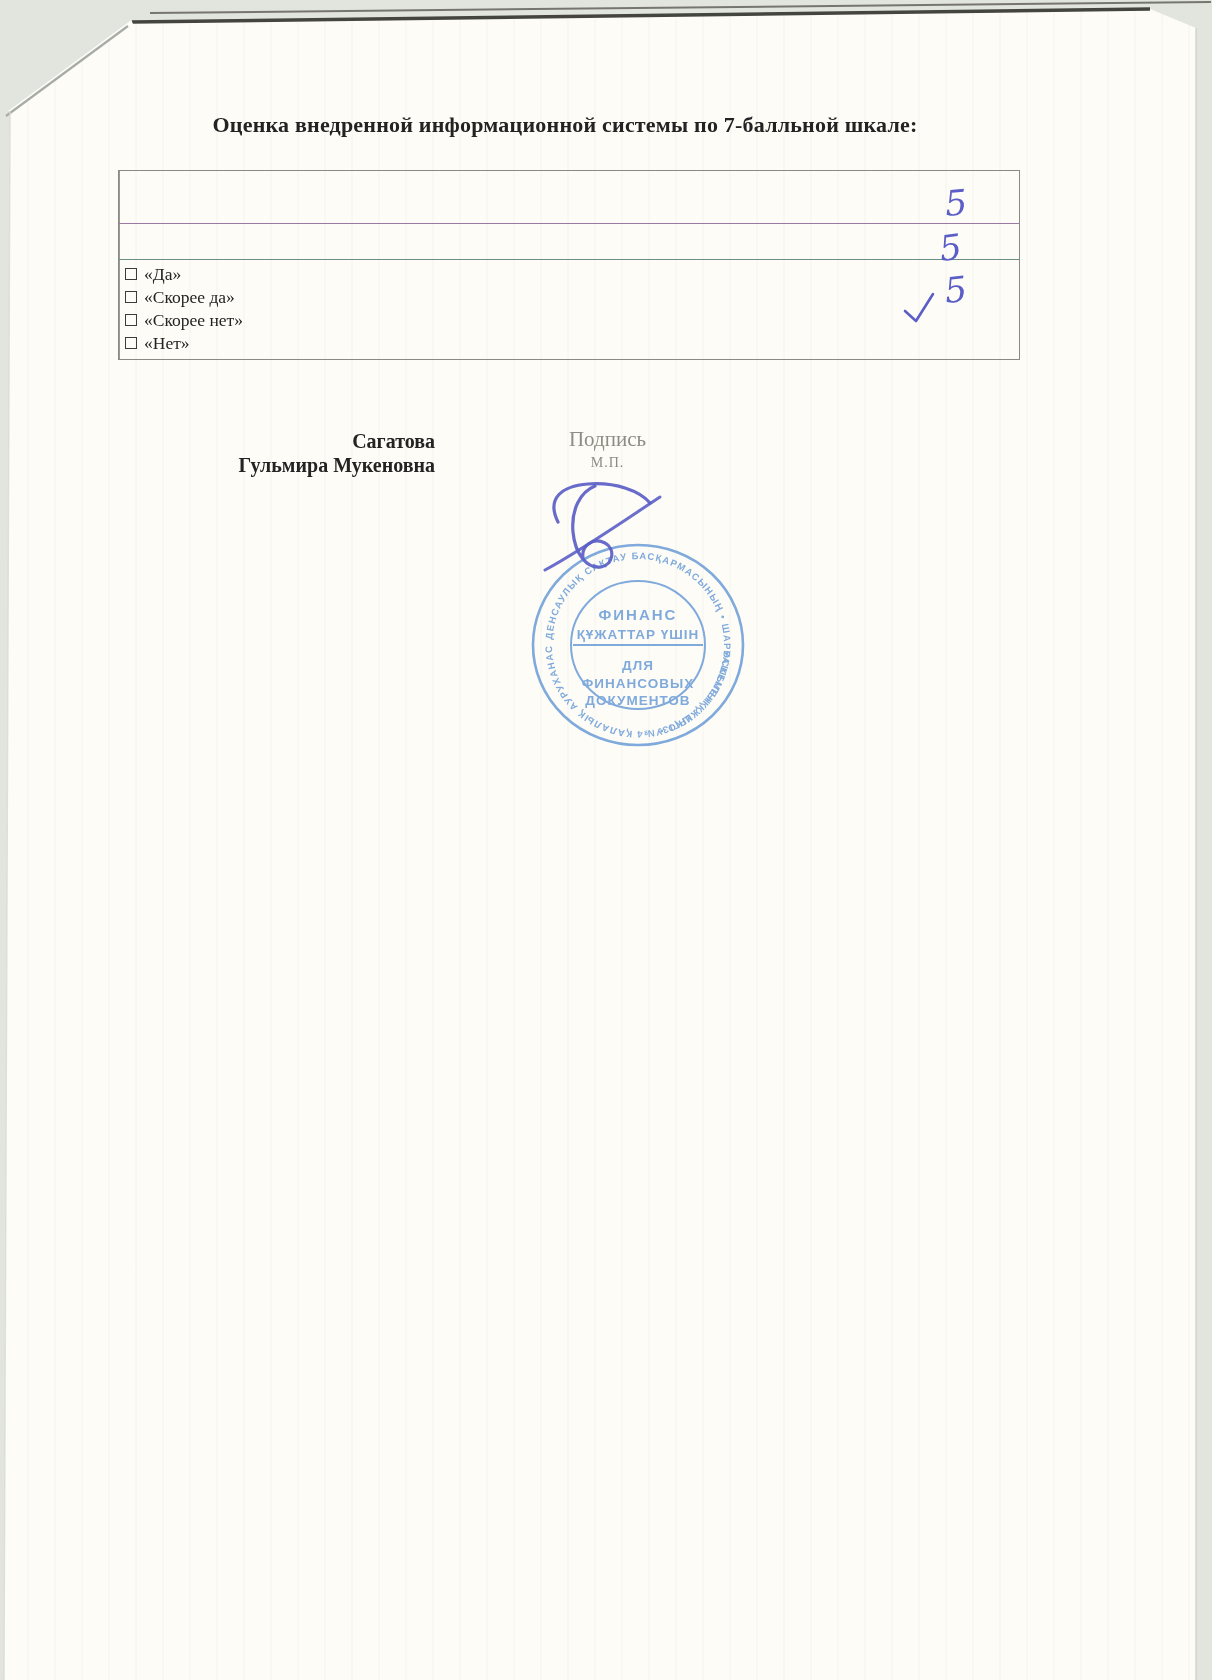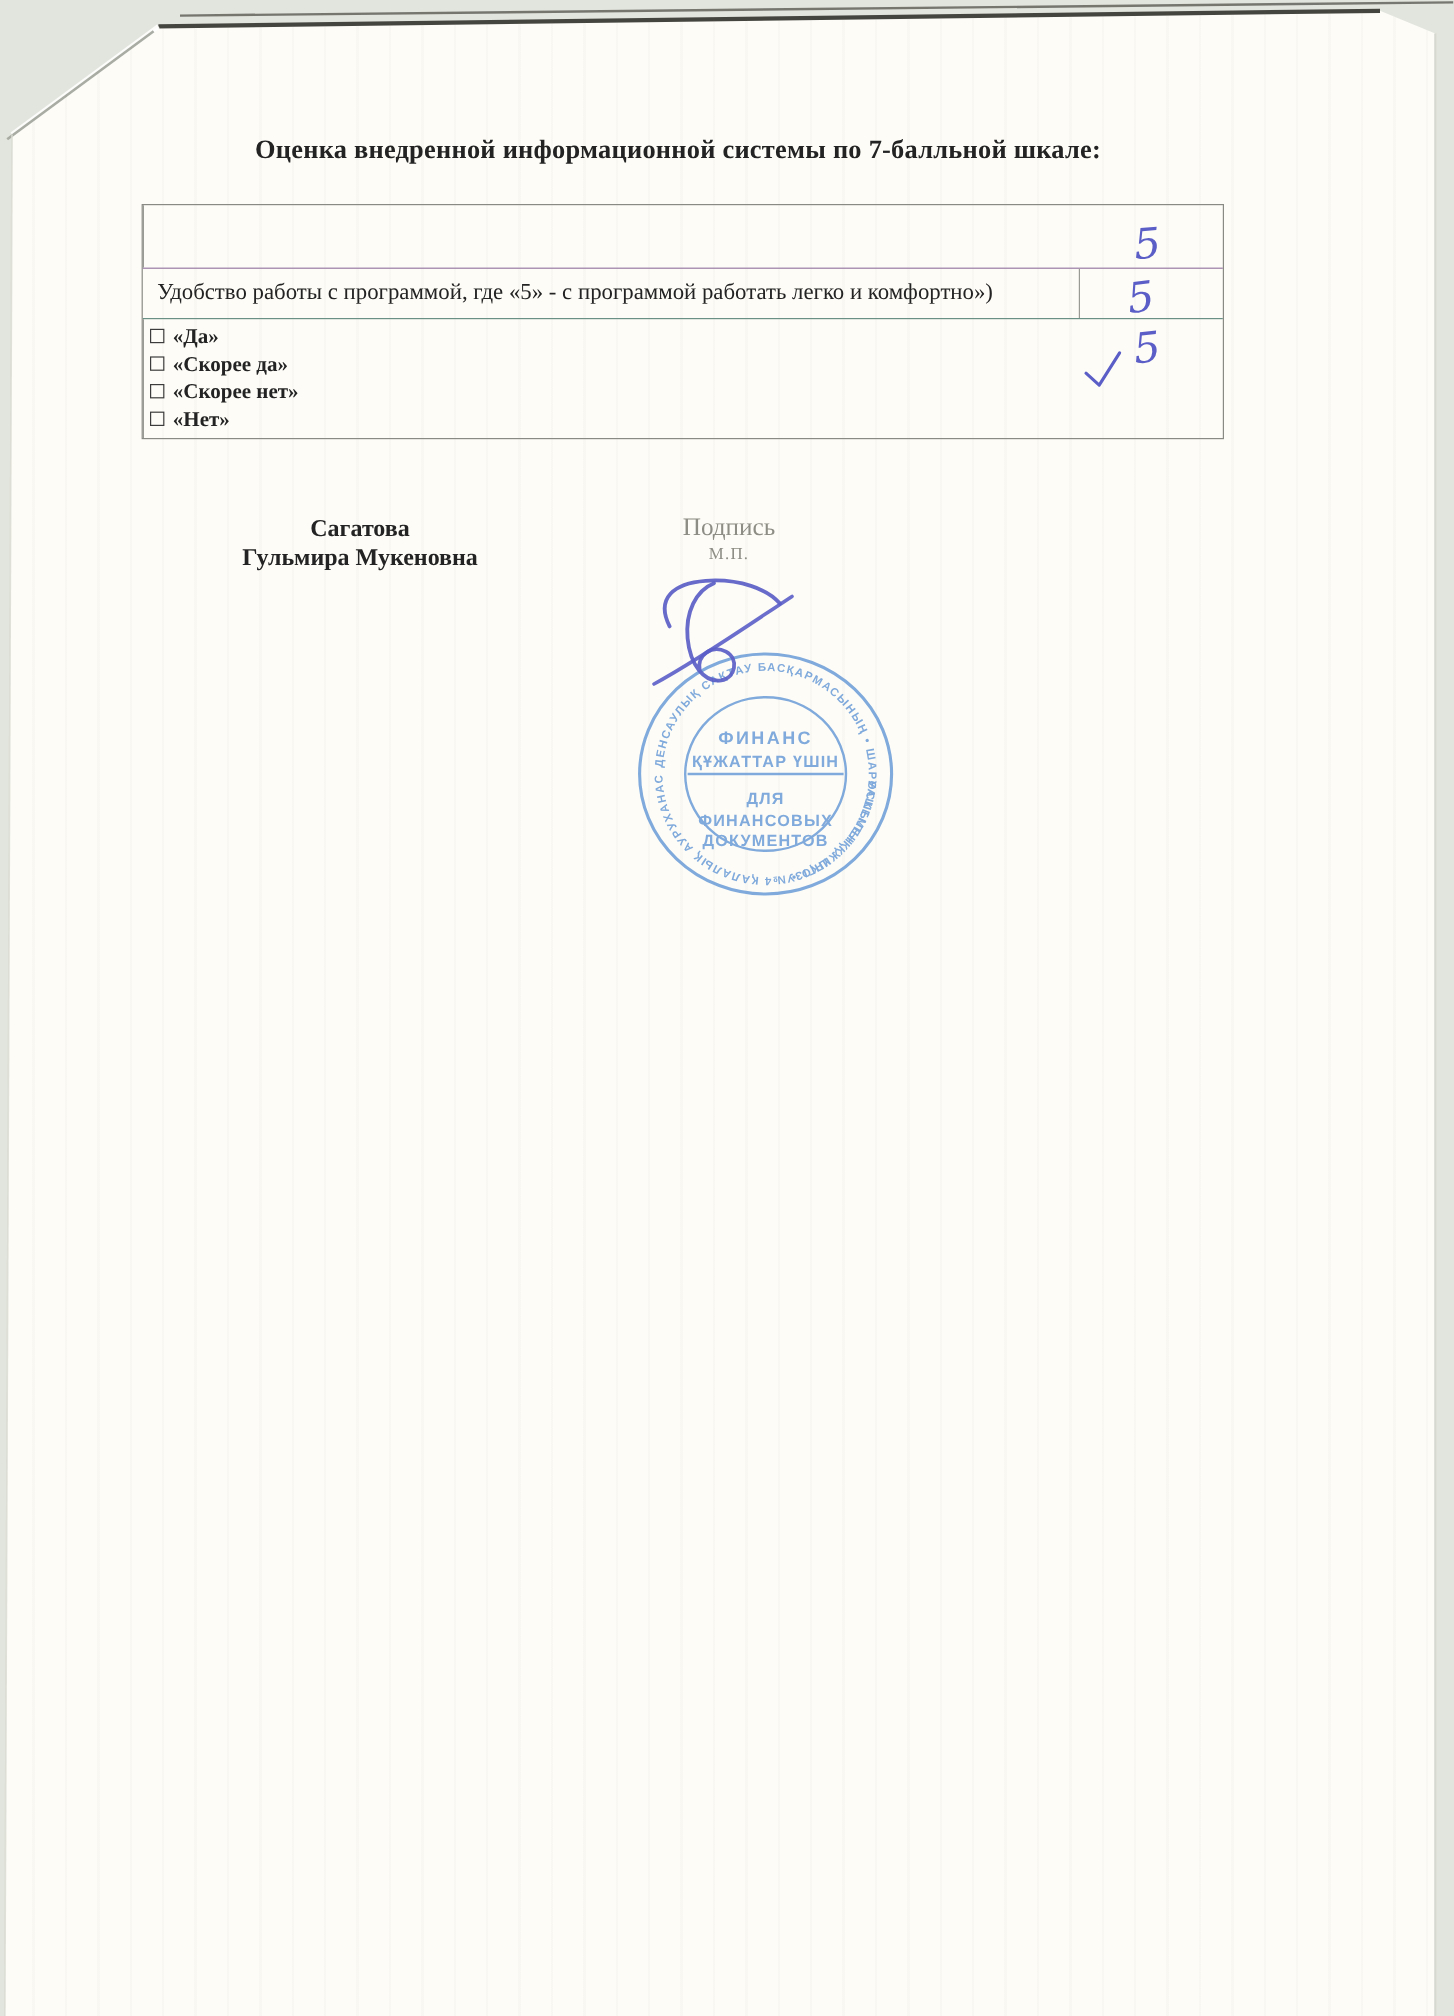--- a/index.html
+++ b/index.html
@@ -27,27 +27,27 @@
   .q-table{
     position:absolute;left:118px;top:170px;width:900px;
     border:1.5px solid #8a8a85;background:transparent;font-size:19px;line-height:1.32;
   }
   .q-row{display:flex;}
   .q-row + .q-row{border-top:1px solid #96889c;}
   .q-row.r2{border-top-color:#9a7aa5;}
   .q-row.r3{border-top-color:#7fae92;}
   .q-row.r4{border-top-color:#6a8f85;}
   .q-cell{flex:0 0 780px;box-sizing:border-box;padding:7px 14px 9px 12px;}
-  .a-cell{flex:1;border-left:1px solid #9a9a95;position:relative;font-weight:bold;}
+  .a-cell{flex:1;border-left:1px solid #9a9a95;position:relative;}
   .r1{min-height:52px;} .r2{min-height:35px;} .r3{min-height:37px;} .r4{min-height:90px;}
   .opts{padding:3px 0 4px 5px;font-size:17.5px;}
   .opt{display:flex;gap:7px;line-height:23px;position:relative;}
   .box{flex:0 0 auto;width:10px;height:10px;border:1.5px solid #3c3c3c;margin-top:5px;background:transparent;}
   .sig-block{position:absolute;text-align:center;}
-  .sig-left{left:165px;top:429px;width:270px;font-weight:bold;font-size:20px;line-height:24px;}
+  .sig-left{left:165px;top:429px;width:270px;font-weight:bold;font-size:20px;line-height:24px;text-align:right;}
   .sig-mid{left:525px;top:427px;width:165px;color:var(--muted,#8d8d85);}
   .sig-mid .sig-line1{font-size:21px;}
   .sig-mid .sig-line2{font-size:14px;letter-spacing:1px;margin-top:3px;}
   .sig-right{left:775px;top:429px;width:185px;font-weight:bold;font-size:20px;line-height:25px;}
 
   .stamp-stroke{fill:none;stroke:var(--stamp,#6f9fd8);}
   .stamp-text{fill:var(--stamp,#6f9fd8);font-family:"Liberation Sans","DejaVu Sans",sans-serif;font-weight:bold;}
   .inner-big{font-size:15px;letter-spacing:2px;}
   .inner-mid{font-size:13.5px;letter-spacing:1px;}
   .ring-t{font-size:9.5px;letter-spacing:1.2px;}
@@ -75,21 +75,20 @@
 <div class="layer paper-texture"></div>
 
 <div class="layer content">
   <div class="doc-title">Оценка внедренной информационной системы по 7-балльной шкале:</div>
 
   <div class="q-table">
     <div class="q-row r1">
       <div class="a-cell"></div>
     </div>
     <div class="q-row r2">
-      <div class="q-cell">Удобство работы с программой, где «5» - с программой работать легко и комфортно»)</div>
       <div class="a-cell"></div>
     </div>
     <div class="q-row r4">
       <div class="a-cell">
         <div class="opts">
           <div class="opt">
             <span class="box"></span>
             <span>«Да»</span>
           </div>
           <div class="opt">

